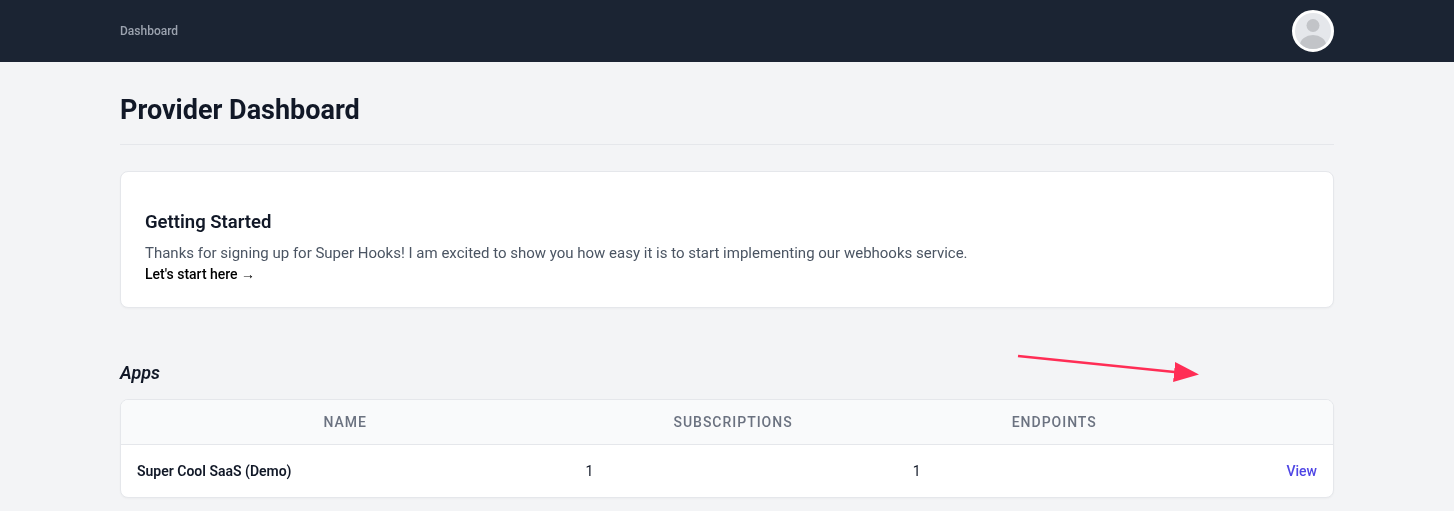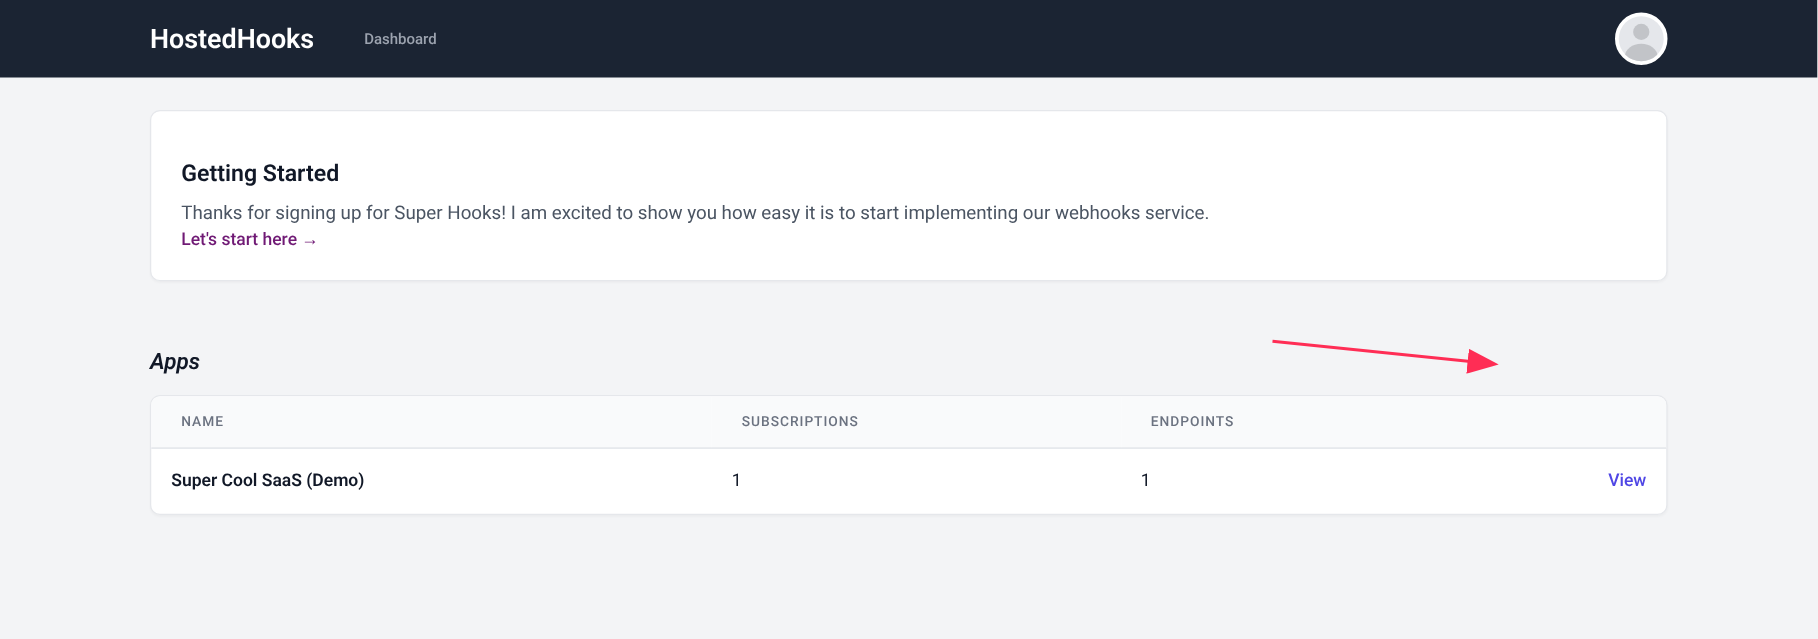--- a/index.html
+++ b/index.html
@@ -90,21 +90,21 @@
     .gs-card {
       margin-top: 26px;
       background: #ffffff;
       border: 1px solid #e5e7eb;
       border-radius: 8px;
       padding: 39px 24px 24px;
       box-shadow: 0 1px 2px rgba(0,0,0,0.03);
     }
     .gs-title { font-size: 18.5px; font-weight: 600; color: #111827; }
     .gs-body { margin-top: 10px; font-size: 15px; color: #4b5563; line-height: 1.4; }
-    .gs-link { display: inline-block; margin-top: 0; font-size: 14px; font-weight: 500; color: #701a75; cursor: pointer; }
+    .gs-link { display: inline-block; margin-top: 0; font-size: 14px; font-weight: 500; color: #000000; cursor: pointer; }
 
     
     .apps-headrow {
       margin-top: 54px;
       display: flex;
       align-items: center;
       justify-content: space-between;
       position: relative;
     }
     .apps-title { font-size: 18px; font-weight: 600; color: #111827; font-style: italic; }
@@ -133,23 +133,23 @@
       margin-top: 16px;
       border: 1px solid #e5e7eb;
       border-radius: 8px;
       overflow: hidden;
       background: #ffffff;
       box-shadow: 0 1px 2px rgba(0,0,0,0.03);
     }
     .tbl { width: 100%; border-collapse: collapse; }
     .tbl thead th {
       background: #f9fafb;
-      text-align: left;
+      text-align: center;
       padding: 14px 24px;
-      font-size: 11px;
+      font-size: 14px;
       letter-spacing: 0.07em;
       color: #6b7280;
       font-weight: 500;
       text-transform: uppercase;
       border-bottom: 1px solid #e5e7eb;
     }
     .tbl tbody td {
       padding: 18px 16px;
       font-size: 14px;
       color: #111827;
@@ -157,31 +157,31 @@
     .col-name { width: 37%; font-weight: 600; }
     .col-subs { width: 27%; color: #4b5563; font-weight: 400; }
     .col-endp { width: 26%; color: #4b5563; font-weight: 400; }
     .col-act { width: 10%; text-align: right; }
     .view-link { color: #4f46e5; font-weight: 500; cursor: pointer; margin-left: 12px; }
   </style>
 </head>
 <body>
 
 <div class="header">
-  <div class="logo">HostedHooks</div>
   <div class="nav-item">Dashboard</div>
   <div class="avatar-wrap">
     <div class="avatar-inner">
       <div class="avatar-head"></div>
       <div class="avatar-body"></div>
     </div>
   </div>
 </div>
 
 <div class="main">
+  <h1 class="page-title">Provider Dashboard</h1>
 
   <div class="gs-card">
     <div class="gs-title">Getting Started</div>
     <div class="gs-body">Thanks for signing up for Super Hooks! I am excited to show you how easy it is to start implementing our webhooks service.</div>
     <a class="gs-link">Let's start here →</a>
   </div>
 
   <div class="apps-headrow">
     <div class="apps-title">Apps</div>
 

